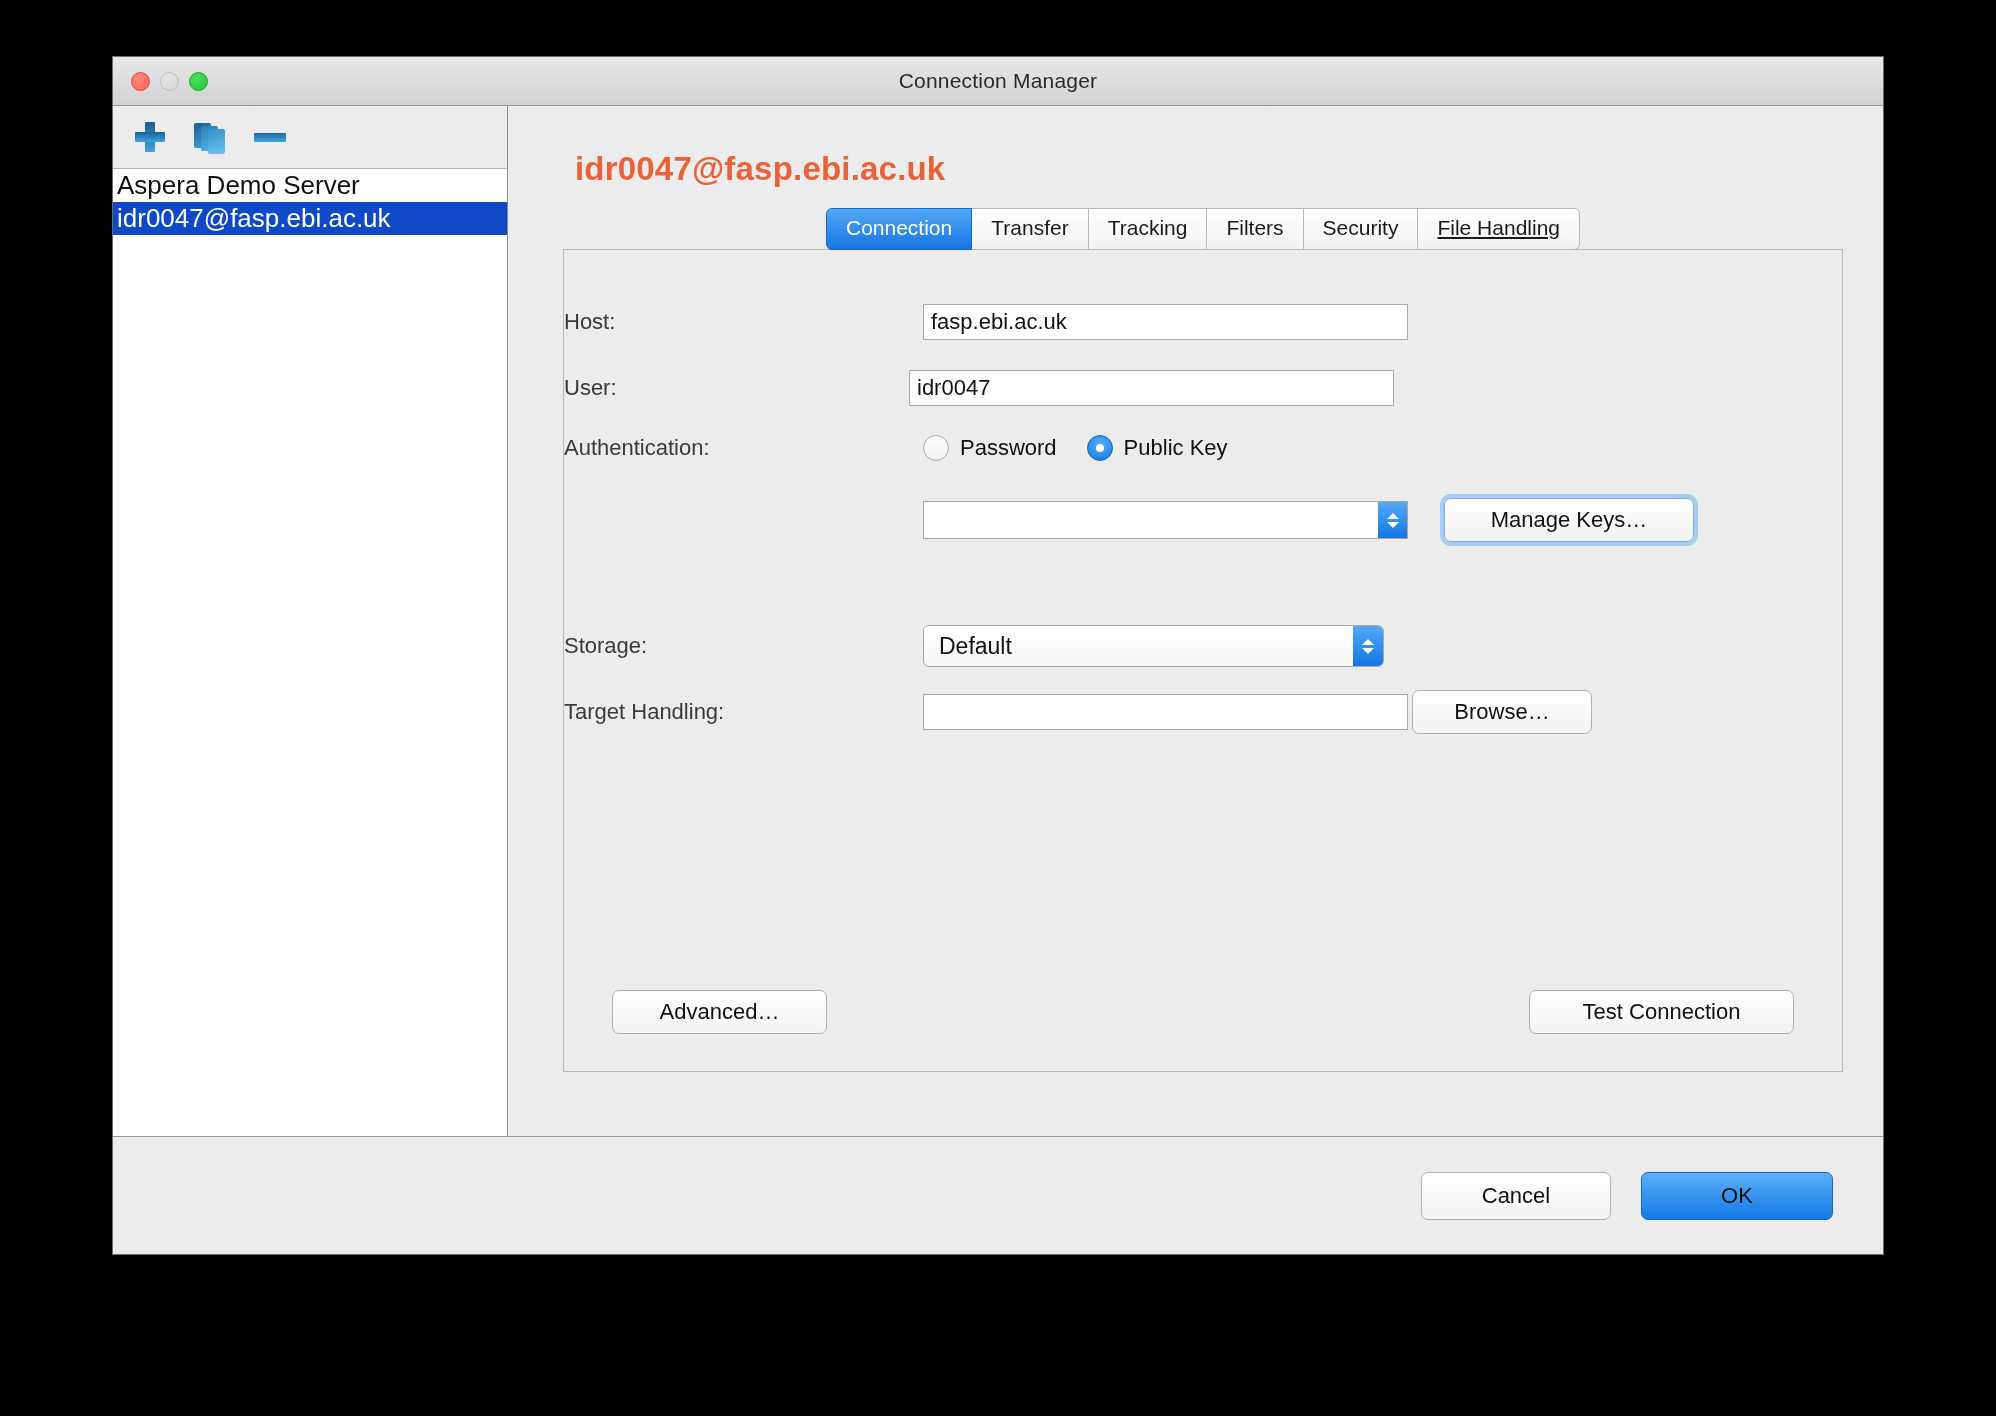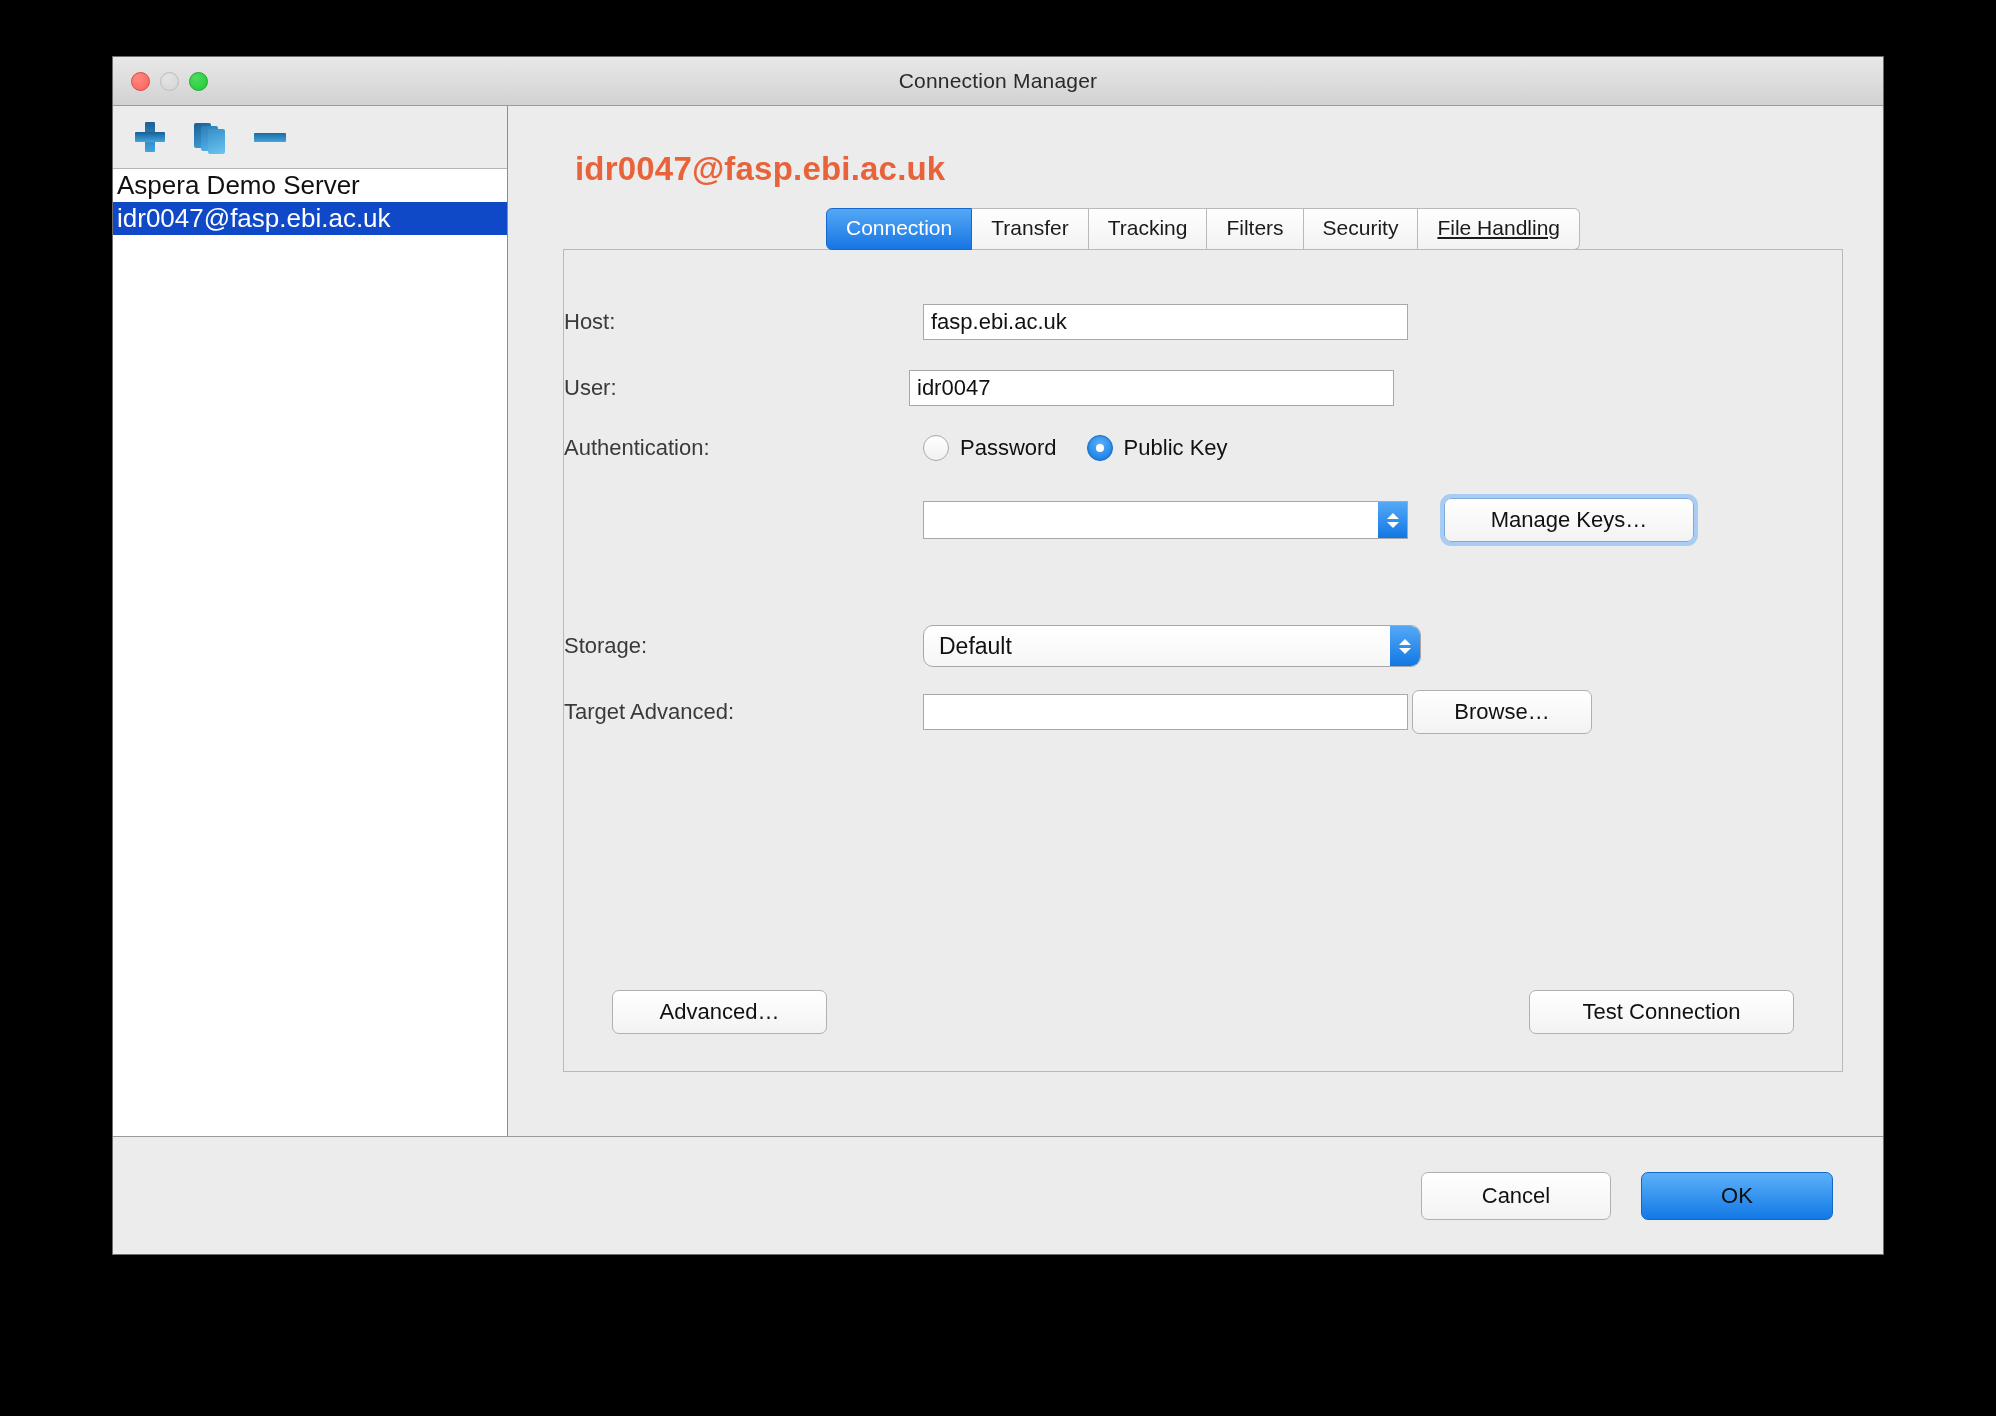--- a/index.html
+++ b/index.html
@@ -324,31 +324,31 @@
               <span class="stepper">
                 <span class="chev up"></span>
                   <span class="chev down"></span>
               </span>
             </div>
             <div class="btn focus" style="margin-left:36px; width:250px; height:44px;">Manage Keys…</div>
           </div>
 
           <div class="row" style="left:0; top:375px; width:100%;">
             <div class="lbl" style="width:345px;">Storage:</div>
-            <div class="combo-rd" style="margin-left:14px; width:498px;border-radius:10px;">
+            <div class="combo-rd" style="margin-left:14px; width:461px;">
               <span>Default</span>
               <span class="stepper">
                 <span class="chev up"></span>
                   <span class="chev down"></span>
               </span>
             </div>
           </div>
 
           <div class="row" style="left:0; top:440px; width:100%;">
-            <div class="lbl" style="width:345px;">Target Advanced:</div>
+            <div class="lbl" style="width:345px;">Target Handling:</div>
             <div class="tfield" style="margin-left:14px; width:485px;"></div>
             <div class="btn" style="margin-left:4px; width:180px; height:44px;">Browse…</div>
           </div>
 
           <div class="row" style="left:48px; top:740px;">
             <div class="btn" style="width:215px; height:44px;">Advanced…</div>
           </div>
           <div class="row" style="right:48px; top:740px;">
             <div class="btn" style="width:265px; height:44px;">Test Connection</div>
           </div>

